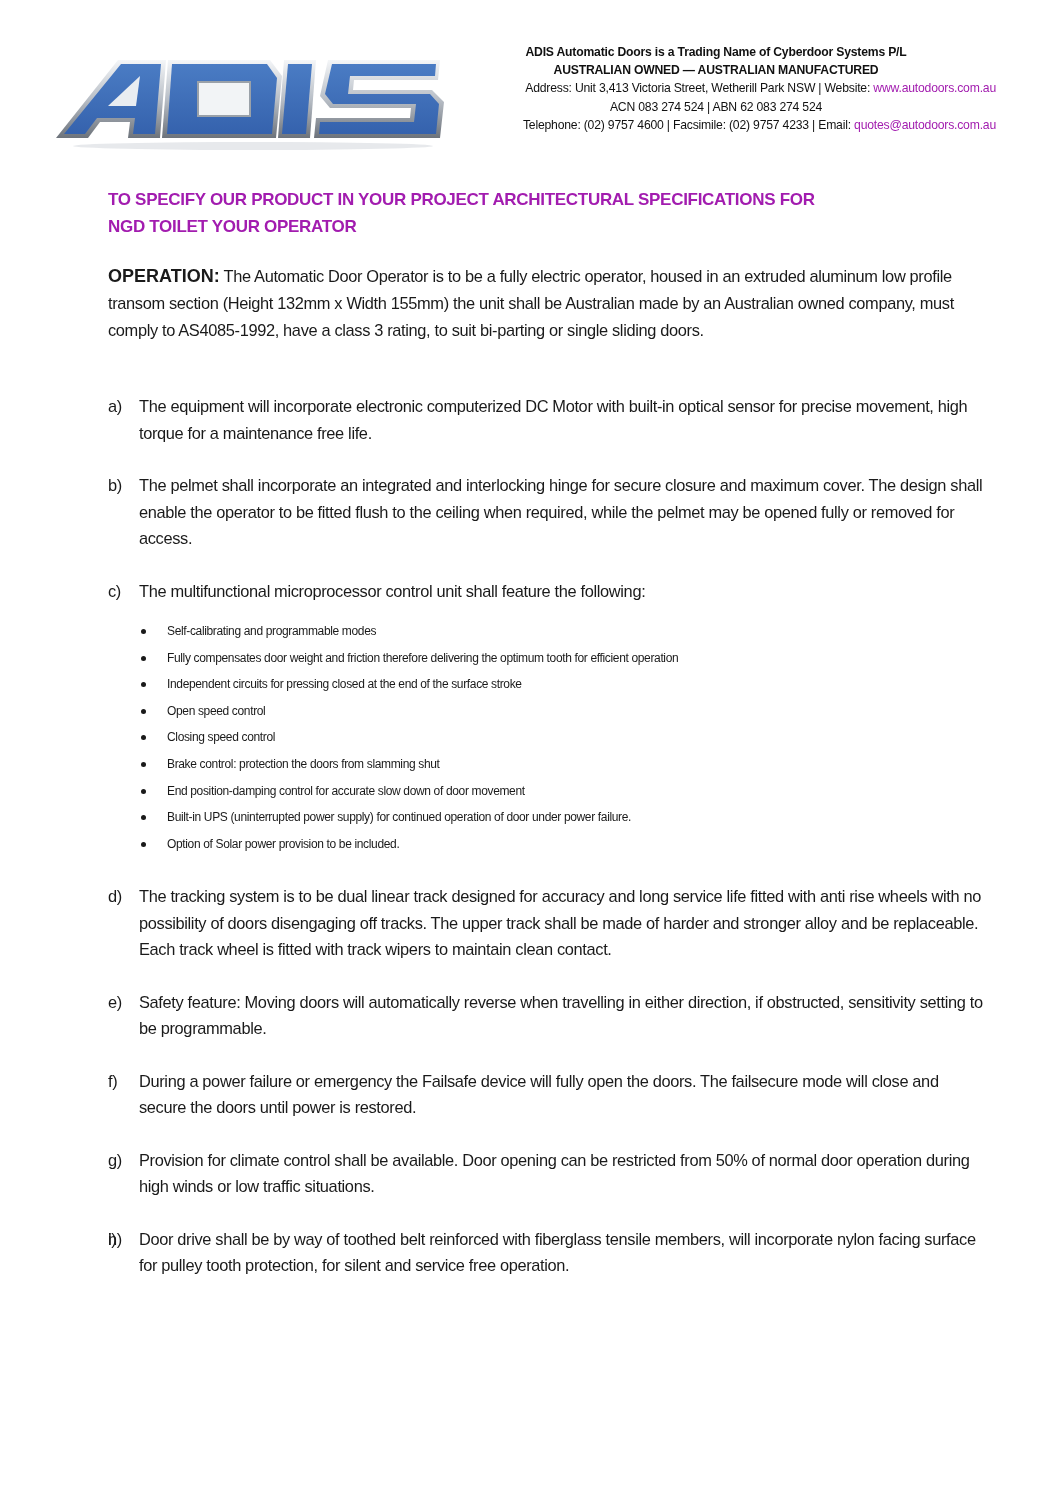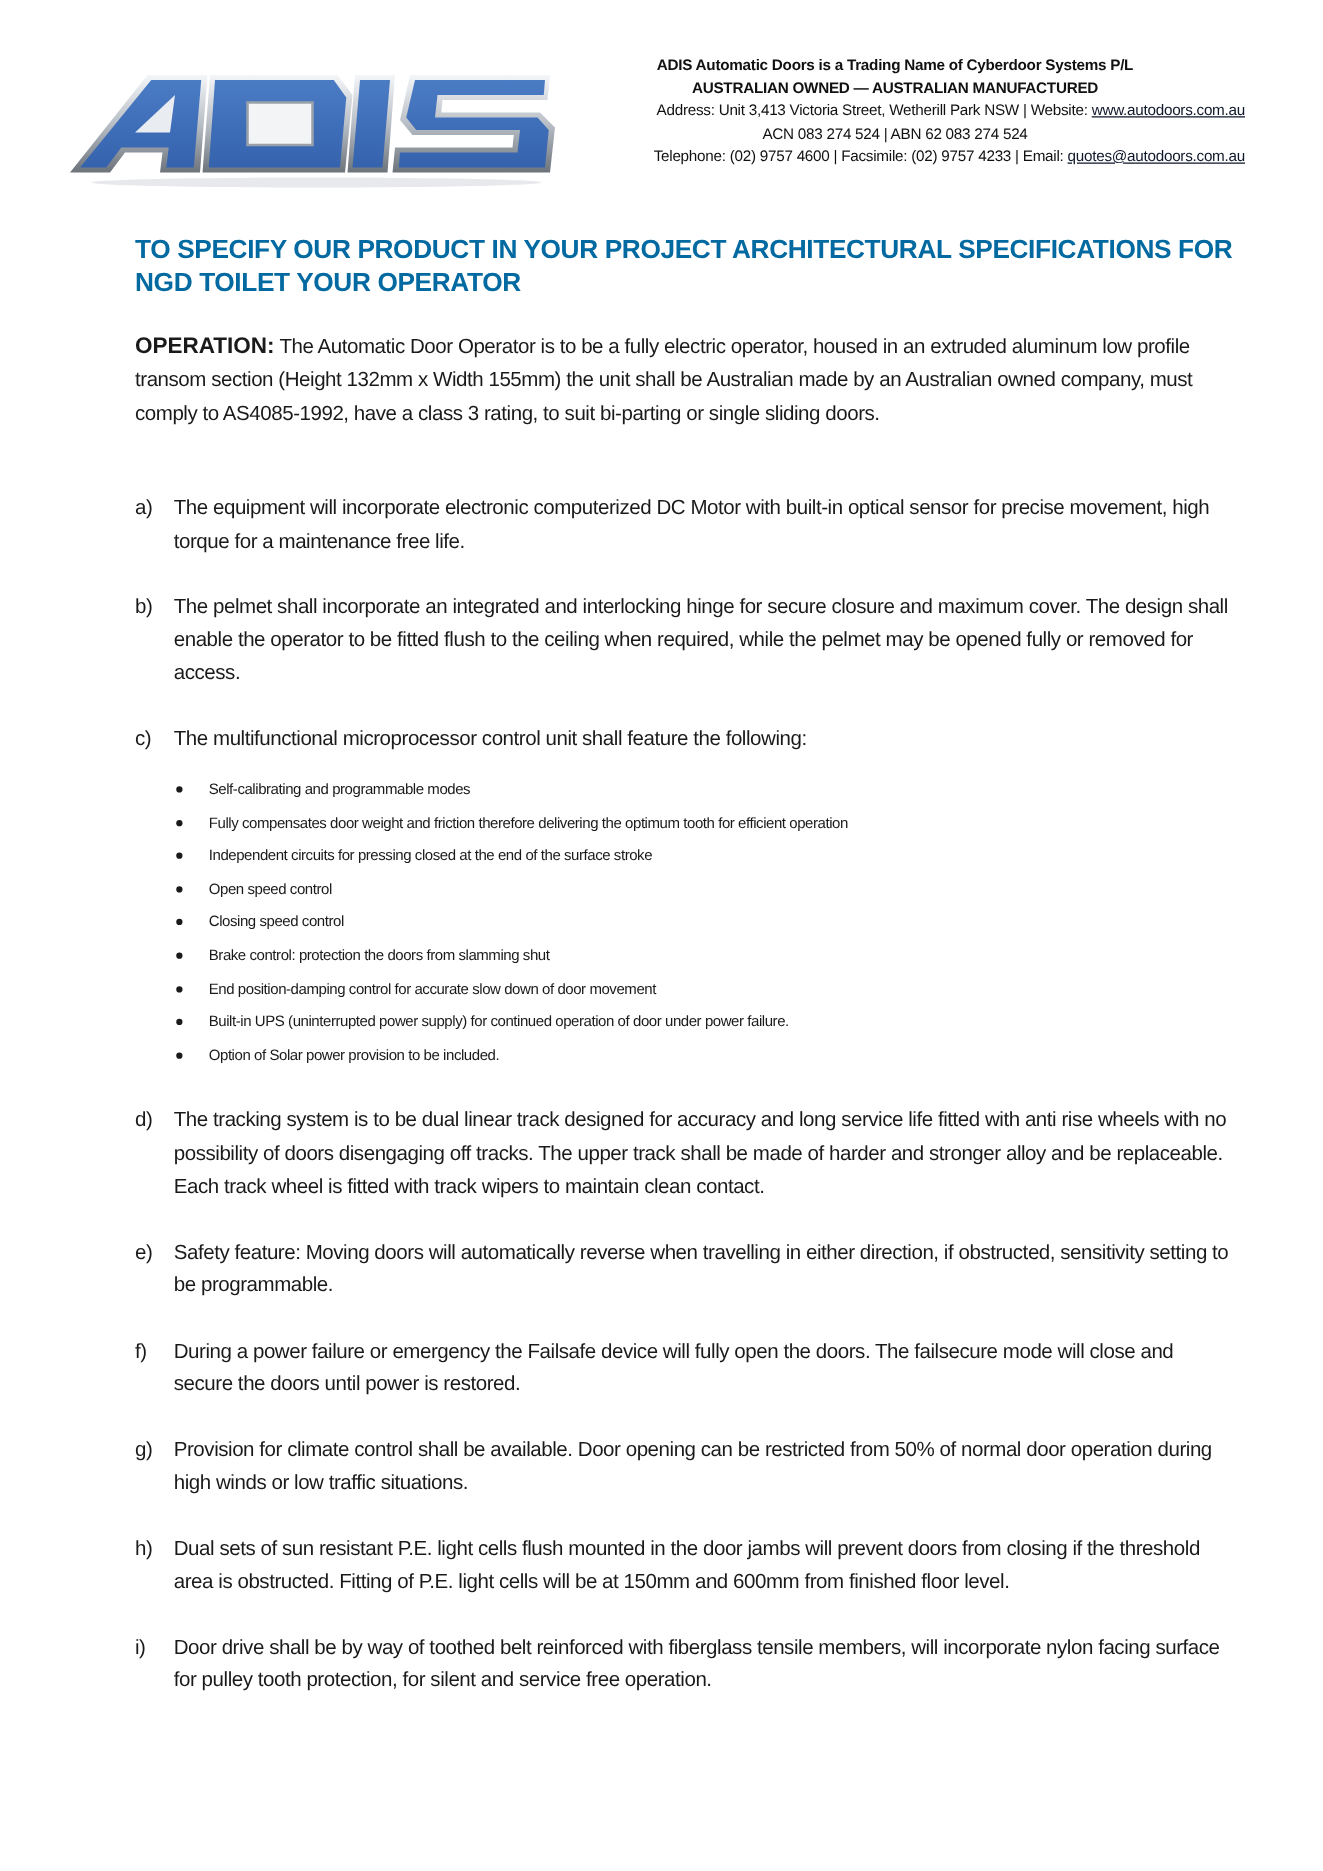--- a/index.html
+++ b/index.html
@@ -3,23 +3,23 @@
 <meta charset="utf-8">
 <style>
   html, body { margin: 0; padding: 0; background: #ffffff; }
   body { width: 1058px; height: 1497px; position: relative; overflow: hidden;
          font-family: "Liberation Sans", sans-serif; color: #1a1a1a; }
   .logo { position: absolute; left: 48px; top: 46px; width: 410px; height: 108px; }
   .company { position: absolute; right: 62px; top: 43px; width: 560px; text-align: center;
              font-size: 12.2px; line-height: 18.2px; color: #111; letter-spacing: -0.2px; }
   .company .b { font-weight: bold; }
   .company .r { text-align: right; }
-  .company a { color: #0f172a; text-decoration: underline; }
+  .company a { color: #a21caf; }
   .title { position: absolute; left: 108px; top: 186px; width: 880px;
-           font-weight: bold; font-size: 21px; line-height: 27px; letter-spacing: -0.3px; color: #0369a1; }
+           font-weight: bold; font-size: 17px; line-height: 27px; letter-spacing: -0.3px; color: #a21caf; }
   .op { position: absolute; left: 108px; top: 263px; width: 880px;
         font-size: 16.4px; line-height: 27px; letter-spacing: -0.35px; color: #1a1a1a; }
   .op .lead { font-weight: bold; font-size: 18px; letter-spacing: 0; margin-top: 39px; }
   .items { position: absolute; left: 108px; top: 393px; width: 880px; }
   .item { position: relative; padding-left: 31px; font-size: 16.4px; line-height: 26.5px;
           letter-spacing: -0.35px; color: #1a1a1a; }
   .item .lbl { position: absolute; left: 0; top: 0; }
   .gap-a { margin-bottom: 26px; }
   .bullets { margin: 14px 0 0 0; padding: 0; list-style: none; }
   .bullets li { position: relative; padding-left: 28px; font-size: 12px; line-height: 26.6px;
@@ -123,19 +123,18 @@
   <div class="item gap-a">
     <span class="lbl">f)</span>
     <span>During a power failure or emergency the Failsafe device will fully open the doors. The failsecure mode will close and secure the doors until power is restored.</span>
   </div>
   <div class="item gap-a">
     <span class="lbl">g)</span>
     <span>Provision for climate control shall be available. Door opening can be restricted from 50% of normal door operation during high winds or low traffic situations.</span>
   </div>
   <div class="item gap-a">
     <span class="lbl">h)</span>
-    <span>Dual sets of sun resistant P.E. light cells flush mounted in the door jambs will prevent doors from closing if the threshold area is obstructed. Fitting of P.E. light cells will be at 150mm and 600mm from finished floor level.</span>
   </div>
   <div class="item">
     <span class="lbl">i)</span>
     <span>Door drive shall be by way of toothed belt reinforced with fiberglass tensile members, will incorporate nylon facing surface for pulley tooth protection, for silent and service free operation.</span>
   </div>
 </div>
 
 </body></html>

